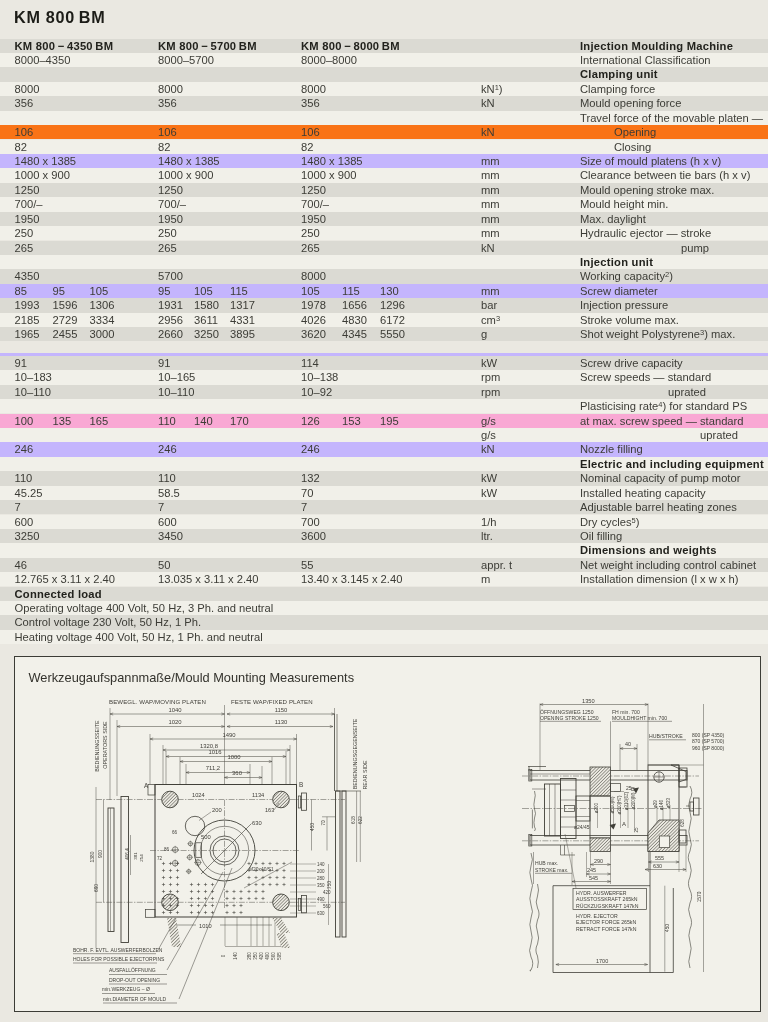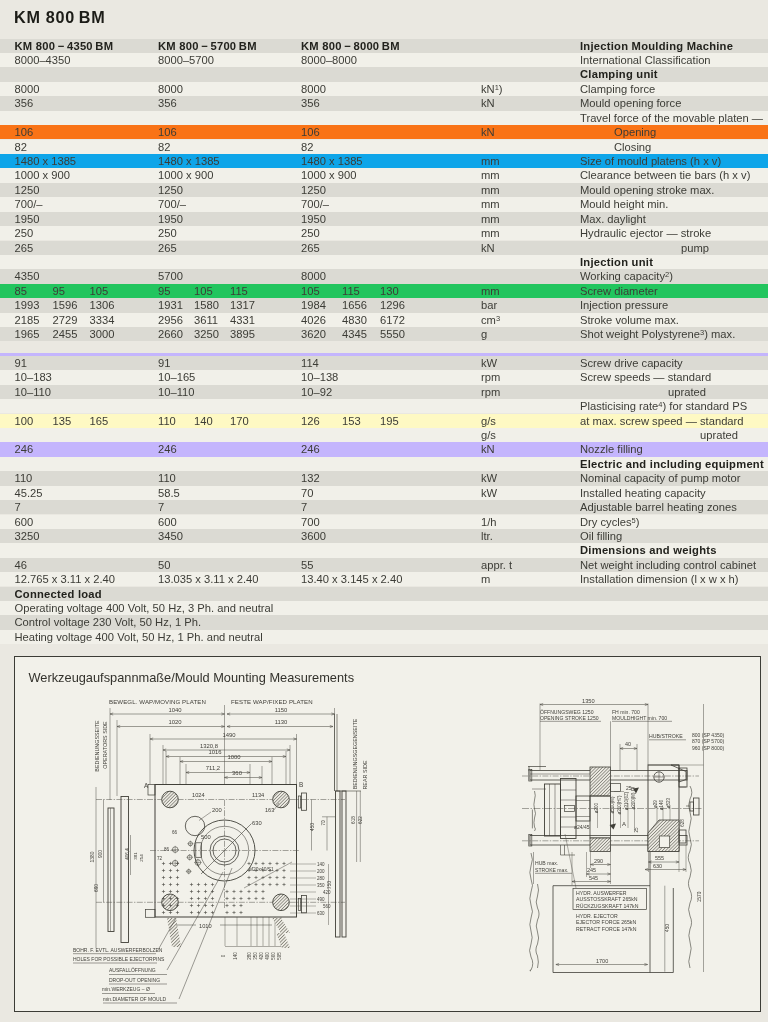--- a/index.html
+++ b/index.html
@@ -60,21 +60,21 @@
 <span class="c" style="left:614px">Opening</span>
 </div>
 
 <div class="r" style="top:139.5px;background:#f1f0e9">
 <span class="c" style="left:14.5px">82</span>
 <span class="c" style="left:158px">82</span>
 <span class="c" style="left:301px">82</span>
 <span class="c" style="left:614px">Closing</span>
 </div>
 
-<div class="r" style="top:154.0px;background:#0ea5e9">
+<div class="r" style="top:154.0px;background:#c4b5fd">
 <span class="c" style="left:14.5px">1480 x 1385</span>
 <span class="c" style="left:158px">1480 x 1385</span>
 <span class="c" style="left:301px">1480 x 1385</span>
 <span class="c" style="left:481px">mm</span>
 <span class="c" style="left:580px">Size of mould platens (h x v)</span>
 </div>
 
 <div class="r" style="top:168.4px;background:#f1f0e9">
 <span class="c" style="left:14.5px">1000 x 900</span>
 <span class="c" style="left:158px">1000 x 900</span>
@@ -127,42 +127,42 @@
 <span class="c b" style="left:580px">Injection unit</span>
 </div>
 
 <div class="r" style="top:269.3px;background:#dbdad3">
 <span class="c" style="left:14.5px">4350</span>
 <span class="c" style="left:158px">5700</span>
 <span class="c" style="left:301px">8000</span>
 <span class="c" style="left:580px">Working capacity<sup>2</sup>)</span>
 </div>
 
-<div class="r" style="top:283.7px;background:#22c55e">
+<div class="r" style="top:283.7px;background:#c4b5fd">
 <span class="c" style="left:14.5px">85</span>
 <span class="c" style="left:52.5px">95</span>
 <span class="c" style="left:89.5px">105</span>
 <span class="c" style="left:158px">95</span>
 <span class="c" style="left:194px">105</span>
 <span class="c" style="left:230px">115</span>
 <span class="c" style="left:301px">105</span>
 <span class="c" style="left:342px">115</span>
 <span class="c" style="left:380px">130</span>
 <span class="c" style="left:481px">mm</span>
 <span class="c" style="left:580px">Screw diameter</span>
 </div>
 
 <div class="r" style="top:298.2px;background:#dbdad3">
 <span class="c" style="left:14.5px">1993</span>
 <span class="c" style="left:52.5px">1596</span>
 <span class="c" style="left:89.5px">1306</span>
 <span class="c" style="left:158px">1931</span>
 <span class="c" style="left:194px">1580</span>
 <span class="c" style="left:230px">1317</span>
-<span class="c" style="left:301px">1984</span>
+<span class="c" style="left:301px">1978</span>
 <span class="c" style="left:342px">1656</span>
 <span class="c" style="left:380px">1296</span>
 <span class="c" style="left:481px">bar</span>
 <span class="c" style="left:580px">Injection pressure</span>
 </div>
 
 <div class="r" style="top:312.6px;background:#f1f0e9">
 <span class="c" style="left:14.5px">2185</span>
 <span class="c" style="left:52.5px">2729</span>
 <span class="c" style="left:89.5px">3334</span>
@@ -225,21 +225,21 @@
 <span class="c" style="left:158px">10–110</span>
 <span class="c" style="left:301px">10–92</span>
 <span class="c" style="left:481px">rpm</span>
 <span class="c" style="left:668px">uprated</span>
 </div>
 
 <div class="r" style="top:399.1px;background:#f1f0e9">
 <span class="c" style="left:580px">Plasticising rate<sup>4</sup>) for standard PS</span>
 </div>
 
-<div class="r" style="top:413.5px;background:#fef9c3">
+<div class="r" style="top:413.5px;background:#f9a8d4">
 <span class="c" style="left:14.5px">100</span>
 <span class="c" style="left:52.5px">135</span>
 <span class="c" style="left:89.5px">165</span>
 <span class="c" style="left:158px">110</span>
 <span class="c" style="left:194px">140</span>
 <span class="c" style="left:230px">170</span>
 <span class="c" style="left:301px">126</span>
 <span class="c" style="left:342px">153</span>
 <span class="c" style="left:380px">195</span>
 <span class="c" style="left:481px">g/s</span>

